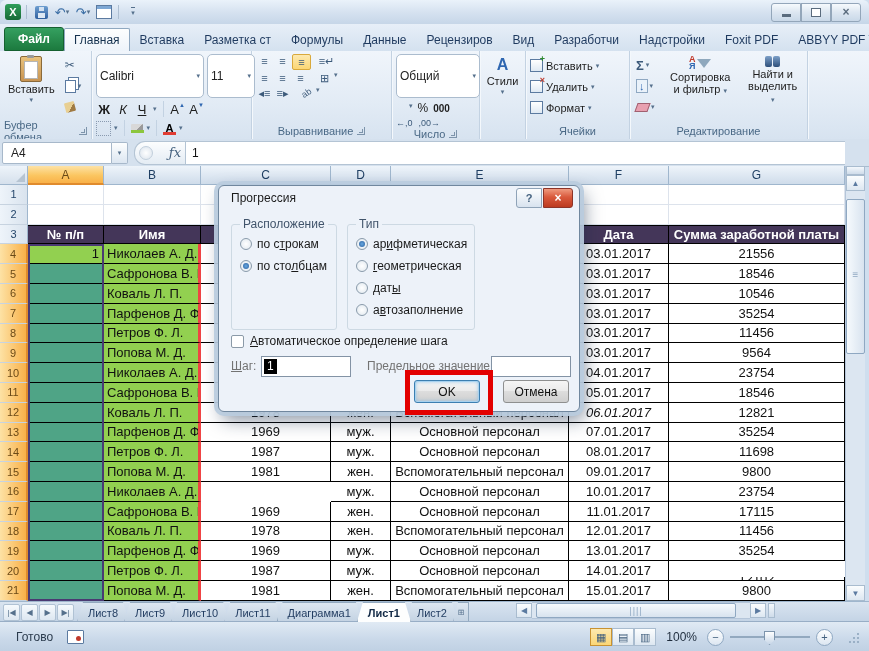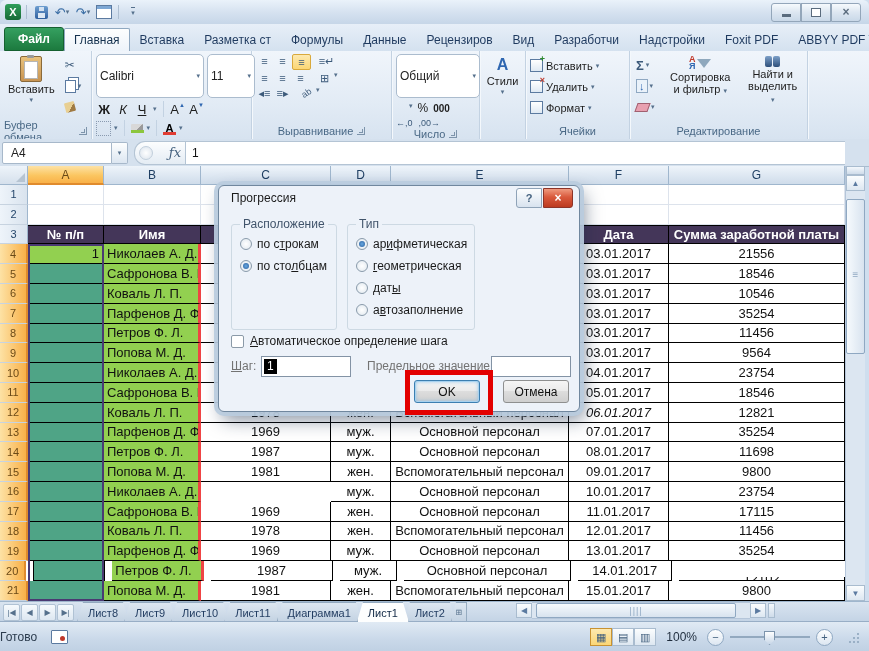--- a/index.html
+++ b/index.html
@@ -156,38 +156,38 @@
 
   
   #sheetbar{left:0;top:601px;width:869px;height:20px;background:linear-gradient(#d9e4f0,#c3d3e5);
     border-top:1px solid #9fb6cd;display:flex;align-items:stretch}
   .nav{display:flex;align-items:center;gap:1px;padding:0 3px}
   .navbtn{width:15px;height:15px;font-size:8px;color:#55708c;display:flex;align-items:center;justify-content:center;
     background:linear-gradient(#f6fafd,#dde7f1);border:1px solid #b0c2d4;border-radius:2px}
   .stab{display:flex;align-items:center;padding:0 10px;font-size:11px;color:#1f3a5f;
     background:linear-gradient(#dde7f1,#c3d2e2);border:1px solid #93a9bf;border-bottom:none;
     clip-path:polygon(6px 0,calc(100% - 6px) 0,100% 100%,0 100%);margin-right:-5px}
-  .stab.active{background:#fdfefe;font-weight:normal;color:#0f2744;z-index:2}
+  .stab.active{background:#fdfefe;font-weight:bold;color:#0f2744;z-index:2}
   .stub{width:14px;background:linear-gradient(#dde7f1,#c3d2e2);border:1px solid #93a9bf;border-bottom:none;
     clip-path:polygon(5px 0,100% 0,100% 100%,0 100%);display:flex;align-items:center;justify-content:center;
     font-size:8px;color:#55708c}
   #hscroll{position:absolute;left:516px;top:602px;height:17px;display:flex;align-items:center}
   .hsb-btn{width:16px;height:15px;background:linear-gradient(#fbfdfe,#dde7f1);border:1px solid #a9bccf;
     box-sizing:border-box;font-size:8px;color:#5b7aa0;display:flex;align-items:center;justify-content:center}
   #h-track{width:218px;height:15px;background:#dce6f1;border-top:1px solid #b5c6da;border-bottom:1px solid #b5c6da;position:relative}
   #h-thumb{position:absolute;left:4px;top:0;width:200px;height:15px;
     background:linear-gradient(#f6fafd,#d8e3ef);border:1px solid #8fa8c2;border-radius:2px;box-sizing:border-box;
     display:flex;align-items:center;justify-content:center;font-size:9px;color:#8fa8c2;letter-spacing:1px}
   #h-split{width:7px;height:15px;background:linear-gradient(#f4f8fc,#cfdcea);border:1px solid #a9bccf;box-sizing:border-box;margin-left:2px}
 
   
   #statusbar{left:0;top:621px;width:869px;height:30px;
     background:linear-gradient(#e0eaf4,#c9d8e9 60%,#bfd0e3);border-top:1px solid #98aec6;
     display:flex;align-items:center;font-size:12px;color:#2b3b4d}
-  #ready{padding-left:0}
+  #ready{padding-left:16px}
   .macroicon{width:15px;height:12px;border:1px solid #5b7aa0;background:#fff;margin-left:14px;position:relative;border-radius:1px}
   .macroicon::after{content:"";position:absolute;right:2px;bottom:2px;width:5px;height:5px;border-radius:50%;background:#c0392b}
   #status-right{margin-left:auto;display:flex;align-items:center;gap:6px;padding-right:10px}
   .viewbtn{width:22px;height:18px;border:1px solid #a9bccf;background:linear-gradient(#fbfdfe,#dde7f1);
     display:flex;align-items:center;justify-content:center;font-size:11px;color:#44617e;box-sizing:border-box}
   .viewbtn.active{background:linear-gradient(#fde9b0,#fbd675);border-color:#c89232}
   #zoom-level{margin:0 4px;color:#1e2c3c}
   .zoombtn{width:15px;height:15px;border-radius:50%;border:1px solid #8fa8c2;
     background:linear-gradient(#fdfefe,#dce6f1);color:#44617e;font-size:11px;line-height:12px;
     display:flex;align-items:center;justify-content:center}
@@ -697,21 +697,21 @@
       <div class="grow" style="height: 19.8095px;">
         <div class="rn sel">19</div>
         <div class="cell acell right" style="width: 76px;"></div>
         <div class="cell bcell left" style="width: 97px;">Парфенов Д. Ф.</div>
         <div class="cell tcell" style="width: 130px;">1969</div>
         <div class="cell tcell" style="width: 60px;">муж.</div>
         <div class="cell tcell" style="width: 178px;">Основной персонал</div>
         <div class="cell tcell" style="width: 100px;">13.01.2017</div>
         <div class="cell tcell" style="width: 176px;">35254</div>
       </div>
-      <div class="grow" style="height: 19.8095px; gap: 7px;">
+      <div class="grow" style="height: 19.8095px;">
         <div class="rn sel">20</div>
         <div class="cell acell right" style="width: 76px;"></div>
         <div class="cell bcell left" style="width: 97px;">Петров Ф. Л.</div>
         <div class="cell tcell" style="width: 130px;">1987</div>
         <div class="cell tcell" style="width: 60px;">муж.</div>
         <div class="cell tcell" style="width: 178px;">Основной персонал</div>
         <div class="cell tcell" style="width: 100px;">14.01.2017</div>
         <div class="cell tcell" style="width: 176px; margin-top: 16px;">12102</div>
       </div>
       <div class="grow" style="height: 19.8095px;">

